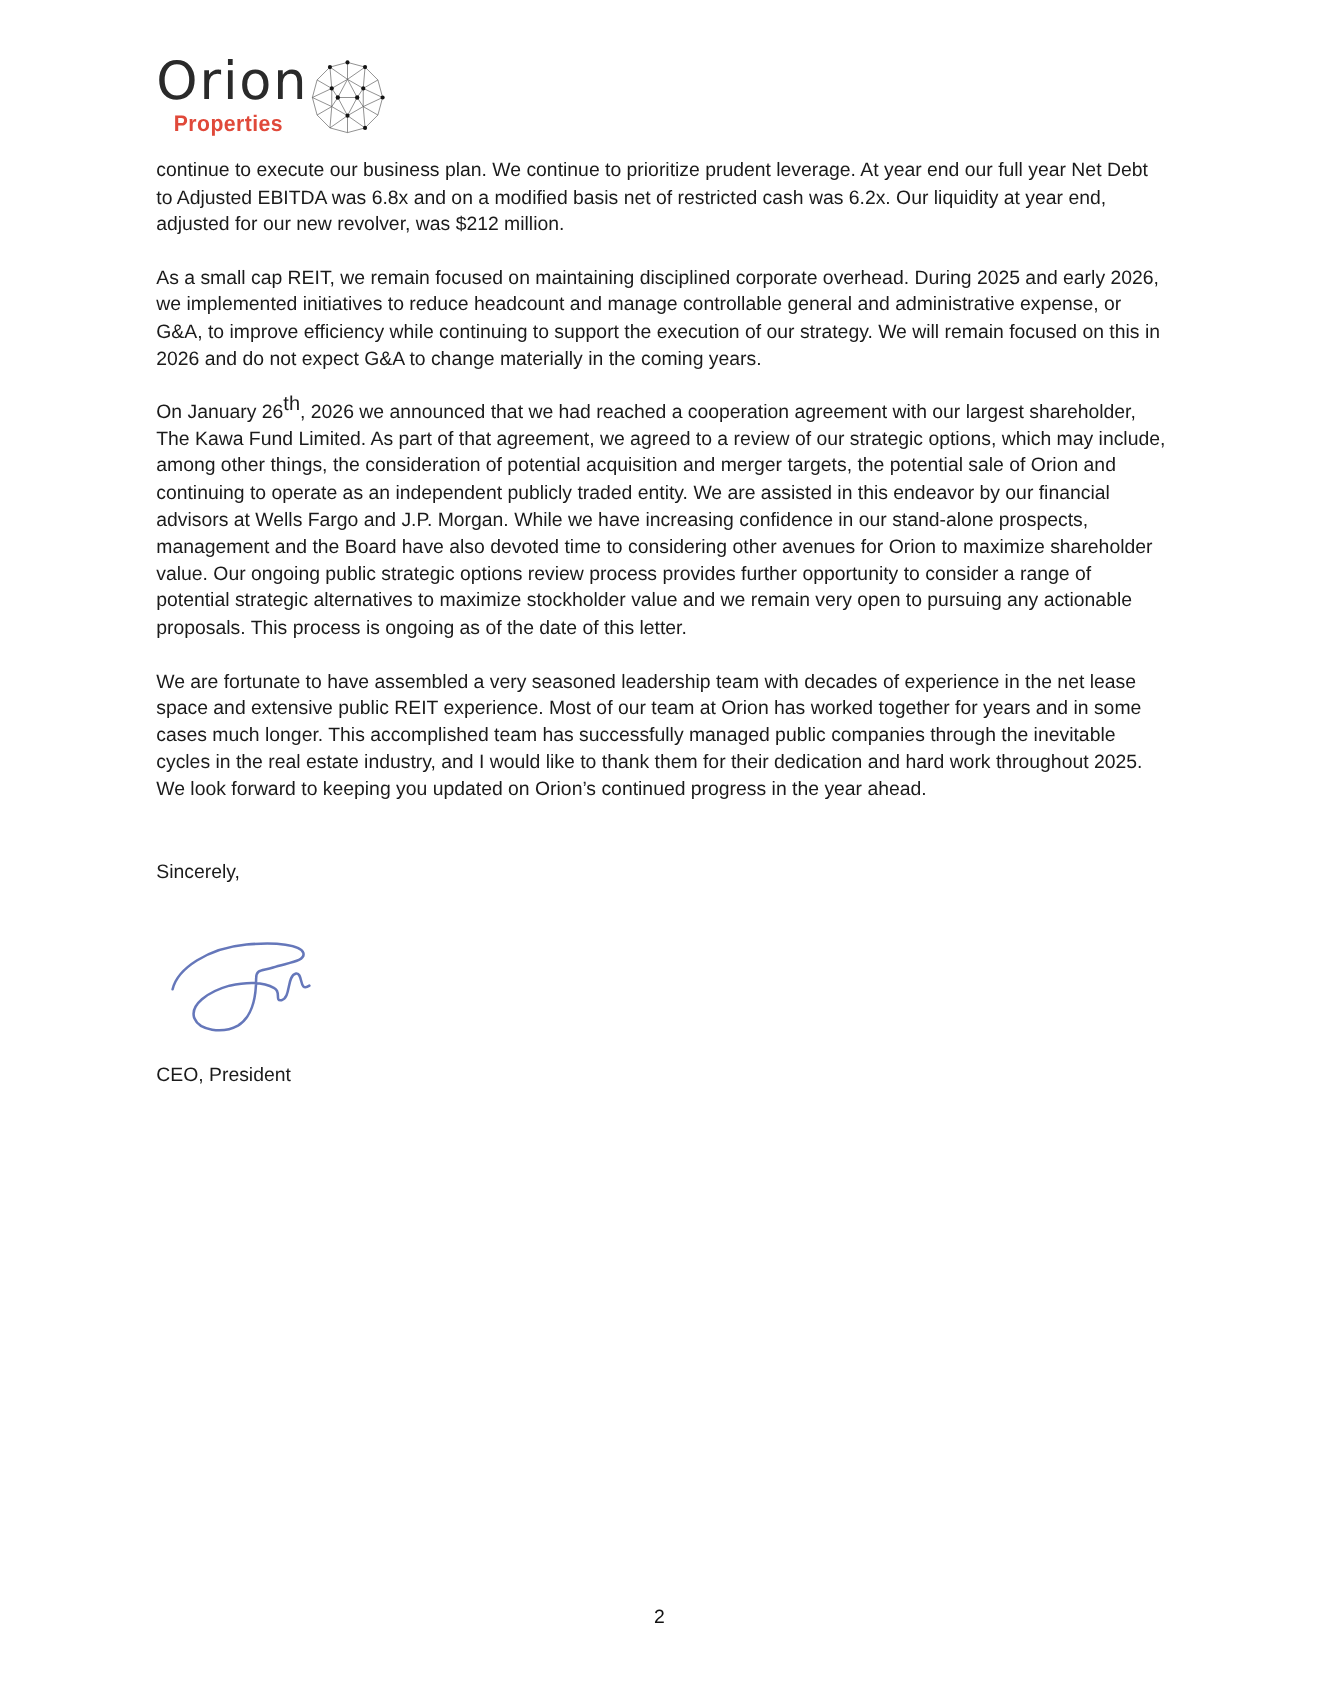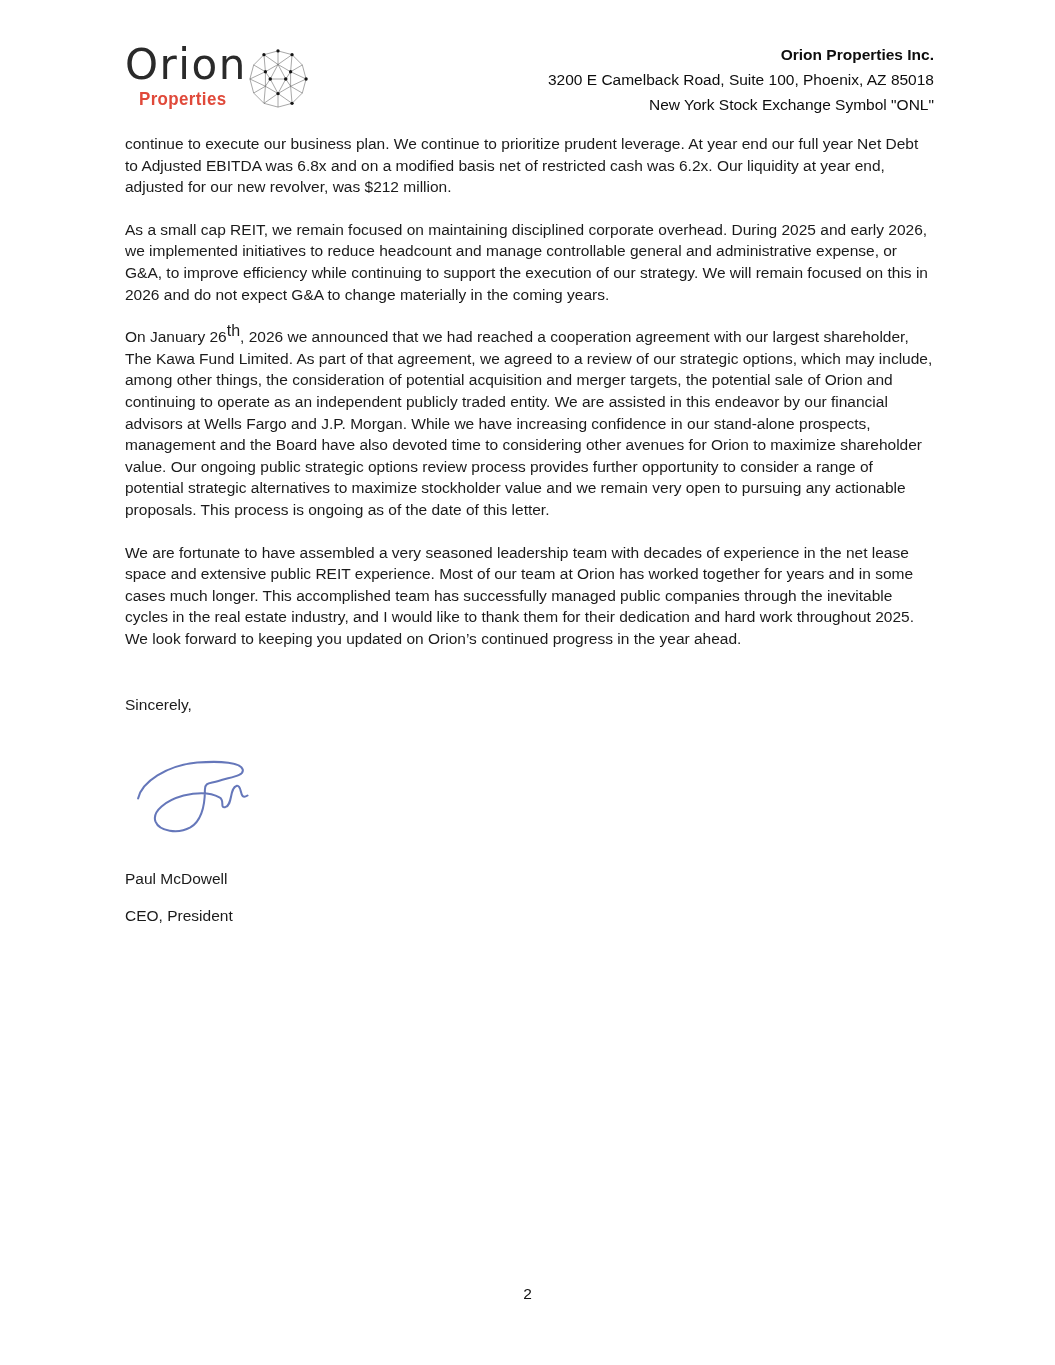--- a/index.html
+++ b/index.html
@@ -9,21 +9,21 @@
     height: 1365px;
     background: #ffffff;
     box-sizing: border-box;
     padding: 40px 121px 0 125px;
     font-family: "Liberation Sans", sans-serif;
     color: #1b1b1b;
     overflow: hidden;
   }
   
   .header { display: flex; justify-content: space-between; align-items: flex-start; }
-  .logo { display: flex; align-items: flex-end; padding-top: 4px; }
+  .logo { display: flex; align-items: center; padding-top: 4px; }
   .logo-brand {
     font-family: "DejaVu Sans", sans-serif;
     font-size: 42px;
     line-height: 1.0;
     font-weight: 400;
     letter-spacing: 1.5px;
   }
   .logo-sub {
     font-size: 18px;
     font-weight: 700;
@@ -86,25 +86,20 @@
             <circle cx="45" cy="24.5" r="1.7"></circle>
               <circle cx="61" cy="32" r="1.7"></circle>
             <circle cx="24" cy="32" r="1.8"></circle>
               <circle cx="40" cy="32" r="1.8"></circle>
             <circle cx="32" cy="47" r="1.7"></circle>
               <circle cx="46.5" cy="57.1" r="1.7"></circle>
           </g>
         </svg>
       </div>
     </div>
-    <div class="header-text">
-      <div class="header-company">Orion Properties Inc.</div>
-      <div>3200 E Camelback Road, Suite 100, Phoenix, AZ 85018</div>
-      <div>New York Stock Exchange Symbol "ONL"</div>
-    </div>
   </div>
 
   <div class="body-text">
     <p>continue to execute our business plan. We continue to prioritize prudent leverage. At year end our full year Net Debt to Adjusted EBITDA was 6.8x and on a modified basis net of restricted cash was 6.2x. Our liquidity at year end, adjusted for our new revolver, was $212 million.</p>
     <p>As a small cap REIT, we remain focused on maintaining disciplined corporate overhead. During 2025 and early 2026, we implemented initiatives to reduce headcount and manage controllable general and administrative expense, or G&amp;A, to improve efficiency while continuing to support the execution of our strategy. We will remain focused on this in 2026 and do not expect G&amp;A to change materially in the coming years.</p>
     <p><span>On January 26</span><sup>th</sup><span>, 2026 we announced that we had reached a cooperation agreement with our largest shareholder, The Kawa Fund Limited. As part of that agreement, we agreed to a review of our strategic options, which may include, among other things, the consideration of potential acquisition and merger targets, the potential sale of Orion and continuing to operate as an independent publicly traded entity. We are assisted in this endeavor by our financial advisors at Wells Fargo and J.P. Morgan.  While we have increasing confidence in our stand-alone prospects, management and the Board have also devoted time to considering other avenues for Orion to maximize shareholder value. Our ongoing public strategic options review process provides further opportunity to consider a range of potential strategic alternatives to maximize stockholder value and we remain very open to pursuing any actionable proposals. This process is ongoing as of the date of this letter.</span></p>
     <p>We are fortunate to have assembled a very seasoned leadership team with decades of experience in the net lease space and extensive public REIT experience. Most of our team at Orion has worked together for years and in some cases much longer. This accomplished team has successfully managed public companies through the inevitable cycles in the real estate industry, and I would like to thank them for their dedication and hard work throughout 2025. We look forward to keeping you updated on Orion’s continued progress in the year ahead.</p>
 
     <p class="closing">Sincerely,</p>
 
@@ -118,19 +113,18 @@
                  C 78 53, 76 72, 63 80
                  C 50 87, 31 84, 27 74
                  C 23 63, 38 52, 56 47
                  C 74 43, 86 45, 93 49
                  C 99 52, 93 60, 99 59
                  C 107 57, 103 39, 111 37
                  C 117 36, 113 53, 122 47" fill="none" stroke="#4a5fae" stroke-width="2.1" stroke-linecap="round" stroke-linejoin="round" opacity="0.85"></path>
       </svg>
     </div>
 
-    <p class="sig-name">Paul McDowell</p>
     <p class="sig-title">CEO, President</p>
   </div>
 
   <div class="page-number">2</div>
 
 </div>
 
 </body></html>

